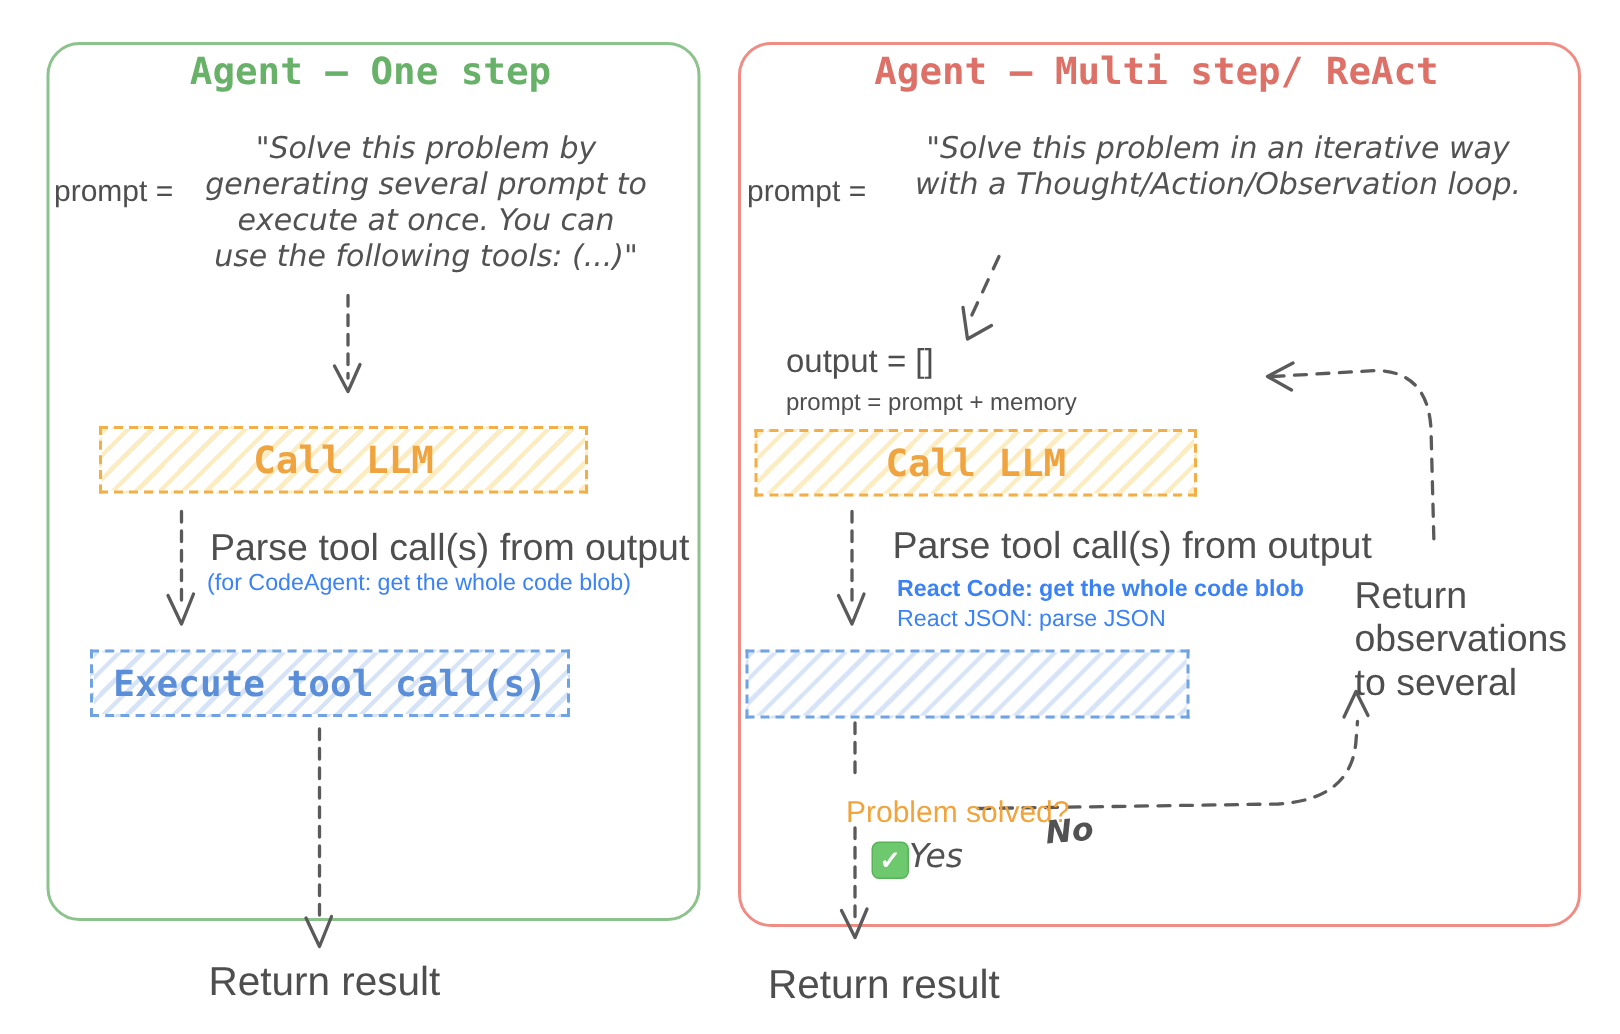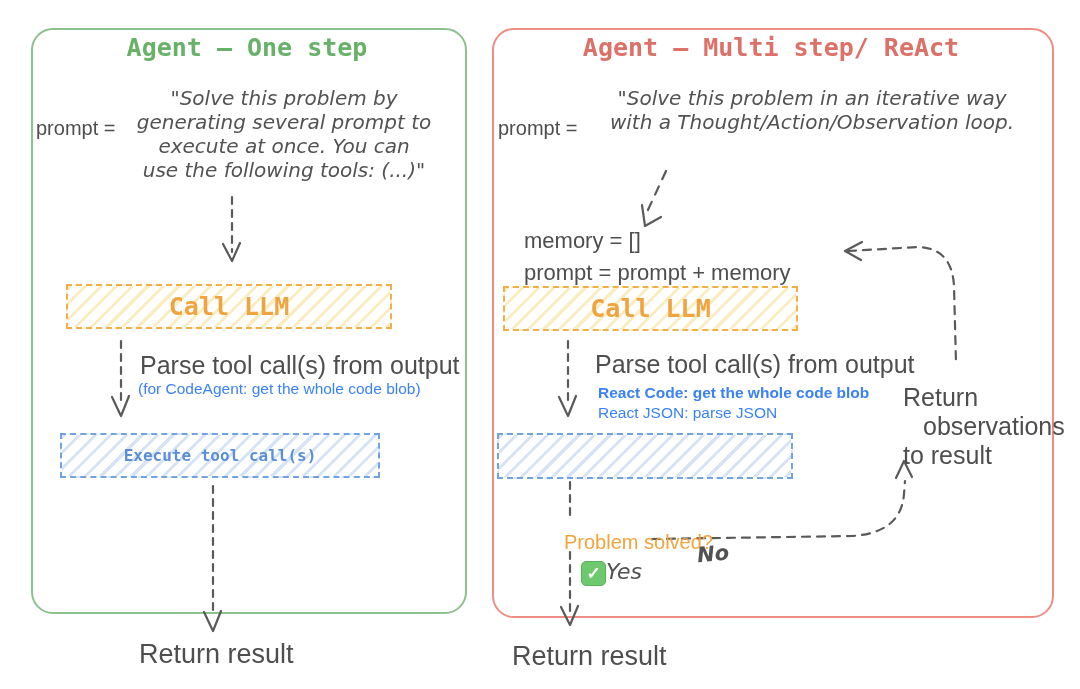--- a/index.html
+++ b/index.html
@@ -79,48 +79,48 @@
     <span>generating several prompt to</span>
     <span>execute at once. You can</span>
     <span>use the following tools: (...)"</span>
   </div>
 
   <div class="box yellow txt" style="left:66px;top:284px;width:326px;height:45px;font-size:25px;">Call LLM</div>
 
   <div class="parse txt" style="left:140px;top:351px;width:330px;">Parse tool call(s) from output</div>
   <div class="note txt" style="left:138px;top:380px;width:330px;">(for CodeAgent: get the whole code blob)</div>
 
-  <div class="box blue txt" style="left:60px;top:433px;width:320px;height:45px;font-size:16px;">Execute tool call(s)</div>
+  <div class="box blue txt" style="left:60px;top:433px;width:320px;height:45px;font-size:24px;">Execute tool call(s)</div>
 
   <div class="return txt" style="left:139px;top:639px;">Return result</div>
 
   <div class="title red txt">Agent – Multi step/ ReAct</div>
 
   <div class="plain txt" style="left:498px;top:117px;">prompt =</div>
 
   <div class="hand center txt" style="left:566px;top:86px;width:492px;">
     <span>"Solve this problem in an iterative way</span>
     <span>with a Thought/Action/Observation loop.</span>
   </div>
 
-  <div class="plain txt" style="left:524px;top:228px;font-size:22px;">memory = []</div>
-  <div class="plain txt" style="left:524px;top:260px;font-size:22px;text-align:center;">prompt = prompt + memory</div>
+  <div class="plain txt" style="left:524px;top:228px;font-size:22px;">output = []</div>
+  <div class="plain txt" style="left:524px;top:260px;font-size:16px;text-align:center;">prompt = prompt + memory</div>
 
   <div class="box yellow txt" style="left:503px;top:286px;width:295px;height:45px;font-size:25px;">Call LLM</div>
 
   <div class="parse txt" style="left:595px;top:350px;">Parse tool call(s) from output</div>
   <div class="note txt" style="left:598px;top:383px;line-height:20px;">
     <span style="display:block;font-weight:bold;">React Code: get the whole code blob</span>
     <span style="display:block;">React JSON: parse JSON</span>
   </div>
 
   <div class="parse txt" style="left:903px;top:383px;width:150px;line-height:29px;">
     <span style="display:block;">Return</span>
-    <span style="display:block;margin-left:20px;">observations</span>
-    <span style="display:block;">to result</span>
+    <span style="display:block;">observations</span>
+    <span style="display:block;">to several</span>
   </div>
 
   <div class="box blue txt" style="left:497px;top:433px;width:296px;height:46px;font-size:24px;"></div>
 
   <div class="orange-text txt" style="left:537px;top:531px;margin-left:27px;">Problem solved?</div>
 
   <div class="check txt" style="left:581px;top:561px;">✓</div>
   <div class="hand txt" style="left:606px;top:560px;font-size:22px;">Yes</div>
 
   <div class="hand txt" style="left:697px;top:542px;font-size:21px;transform:rotate(-5deg);font-weight:bold;">No</div>

